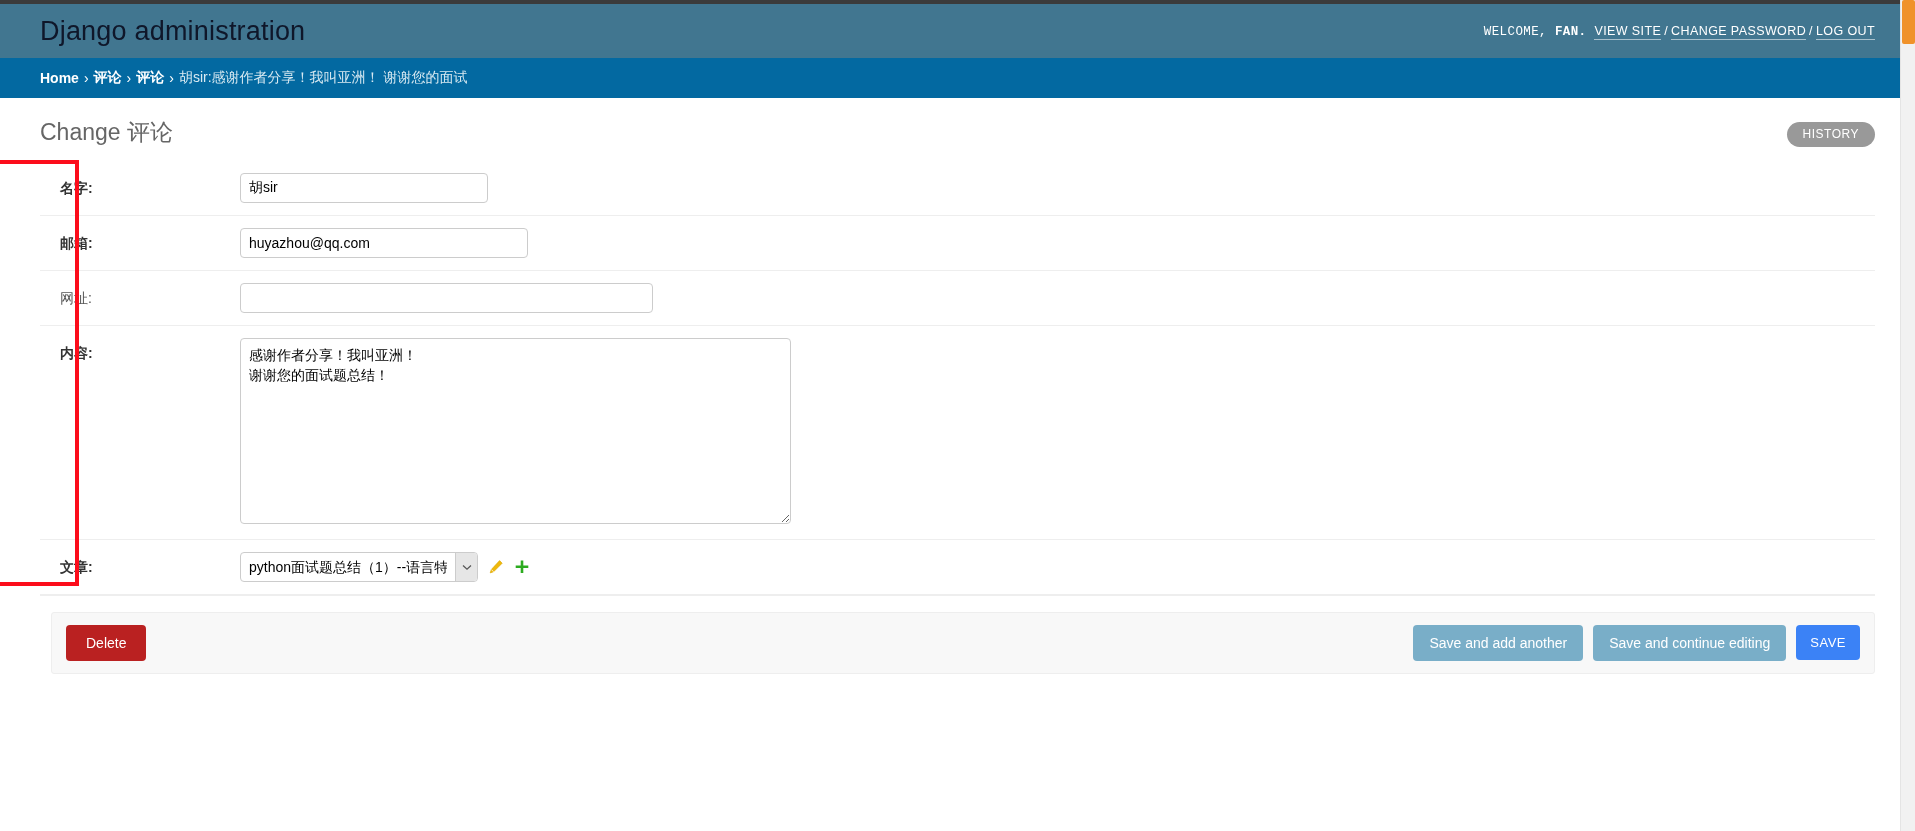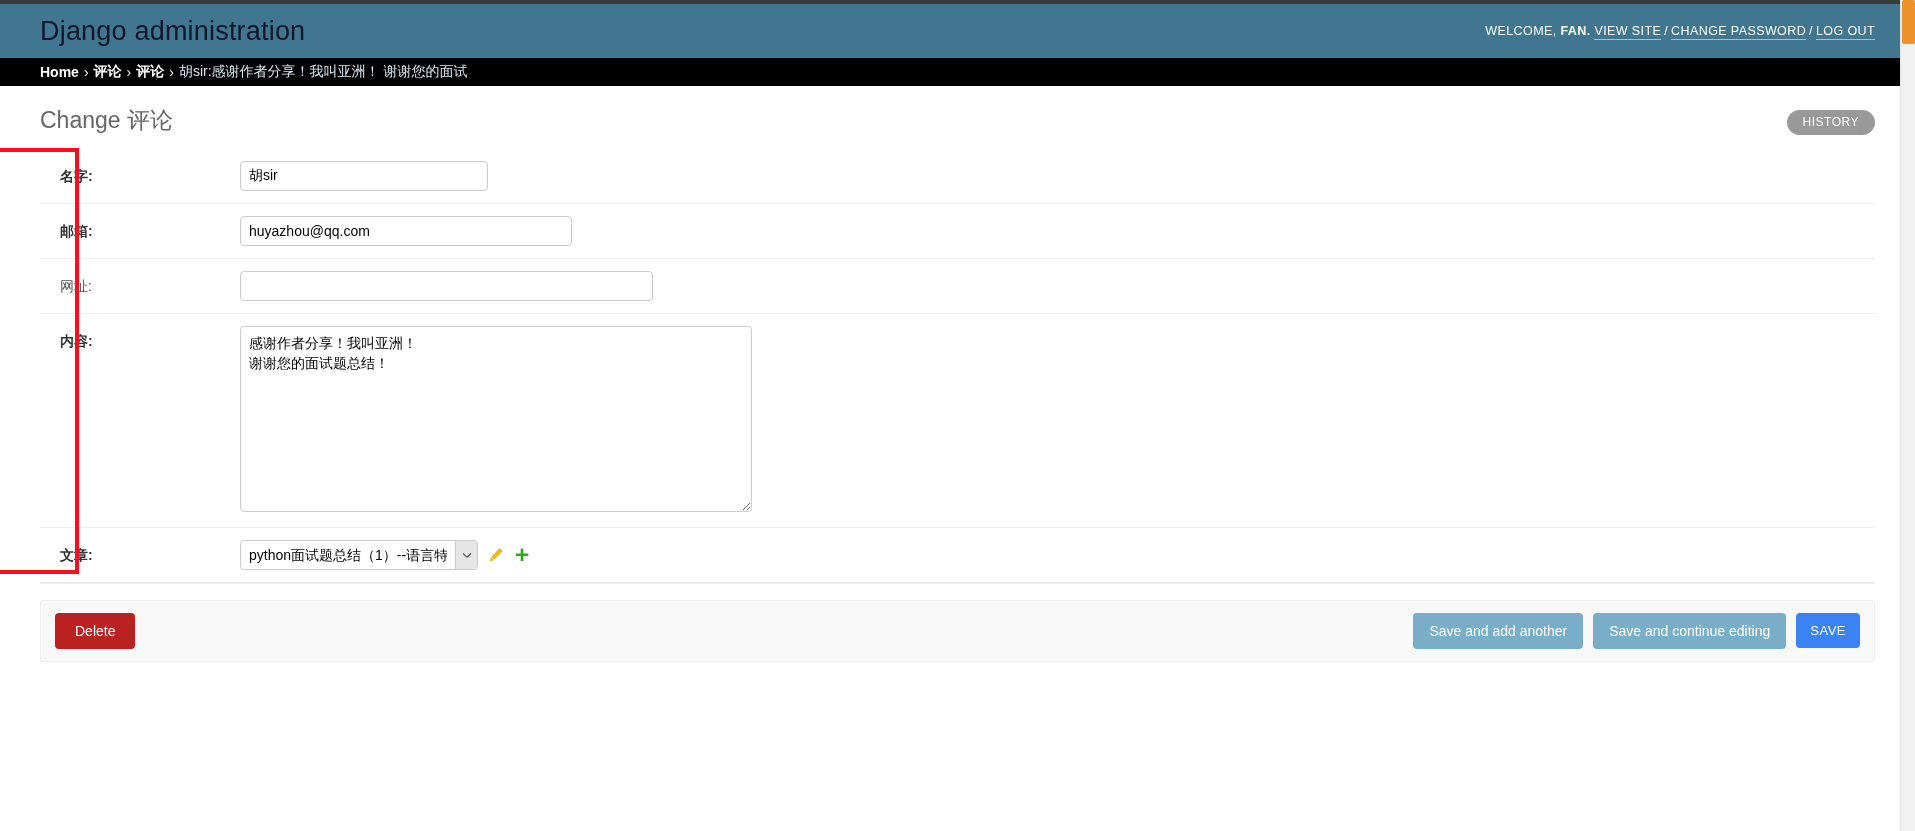--- a/index.html
+++ b/index.html
@@ -38,37 +38,37 @@
     letter-spacing: 0.2px;
     line-height: 1;
   }
   .user-tools {
     color: #ffffff;
     font-size: 12.5px;
     letter-spacing: 0.4px;
     text-transform: uppercase;
     white-space: nowrap;
   }
-  .user-tools .welcome { font-weight: 400; }
+  .user-tools .welcome { font-weight: 400; font-family: Liberation Mono, monospace; }
   .user-tools .welcome strong { font-weight: 700; }
   .user-tools a {
     color: #ffffff;
     text-decoration: none;
     border-bottom: 1px solid rgba(255,255,255,0.55);
     padding-bottom: 1px;
   }
   .user-tools .sep { padding: 0 3px; }
 
   
   .breadcrumbs {
-    background: #000000;
+    background: #0369a1;
     color: #ffffff;
     padding: 10px 40px;
     font-size: 14px;
-    height: 28px;
+    height: 40px;
     display: flex;
     align-items: center;
     white-space: nowrap;
     overflow: hidden;
   }
   .breadcrumbs a {
     color: #ffffff;
     text-decoration: none;
     font-weight: bold;
   }
@@ -153,33 +153,33 @@
     border-radius: 4px;
     padding: 6px 8px;
     font-family: "Liberation Sans", "DejaVu Sans", sans-serif;
     font-size: 14px;
     color: #000000;
     background: #ffffff;
     height: 30px;
     vertical-align: middle;
   }
   input.w-name { width: 248px; }
-  input.w-email { width: 332px; }
+  input.w-email { width: 288px; }
   input.w-url { width: 413px; }
 
   textarea {
     border: 1px solid #cccccc;
     border-radius: 4px;
     padding: 6px 8px;
     font-family: "Liberation Sans", "DejaVu Sans", sans-serif;
     font-size: 14px;
     line-height: 1.45;
     color: #000000;
     background: #ffffff;
-    width: 512px;
+    width: 551px;
     height: 186px;
     resize: both;
     overflow: auto;
   }
 
   .select-wrap {
     display: inline-flex;
     align-items: center;
     gap: 0;
   }
@@ -231,20 +231,21 @@
   .submit-row {
     background: #f8f8f8;
     border: 1px solid #eeeeee;
     border-radius: 3px;
     padding: 12px 14px;
     margin-top: 16px;
     display: flex;
     align-items: center;
     justify-content: space-between;
     overflow: hidden;
+    margin-left: 11px;
   }
   .delete-link {
     display: inline-block;
     background: #ba2121;
     color: #ffffff;
     font-size: 14px;
     padding: 11px 20px;
     border-radius: 4px;
     text-decoration: none;
     line-height: 1;

